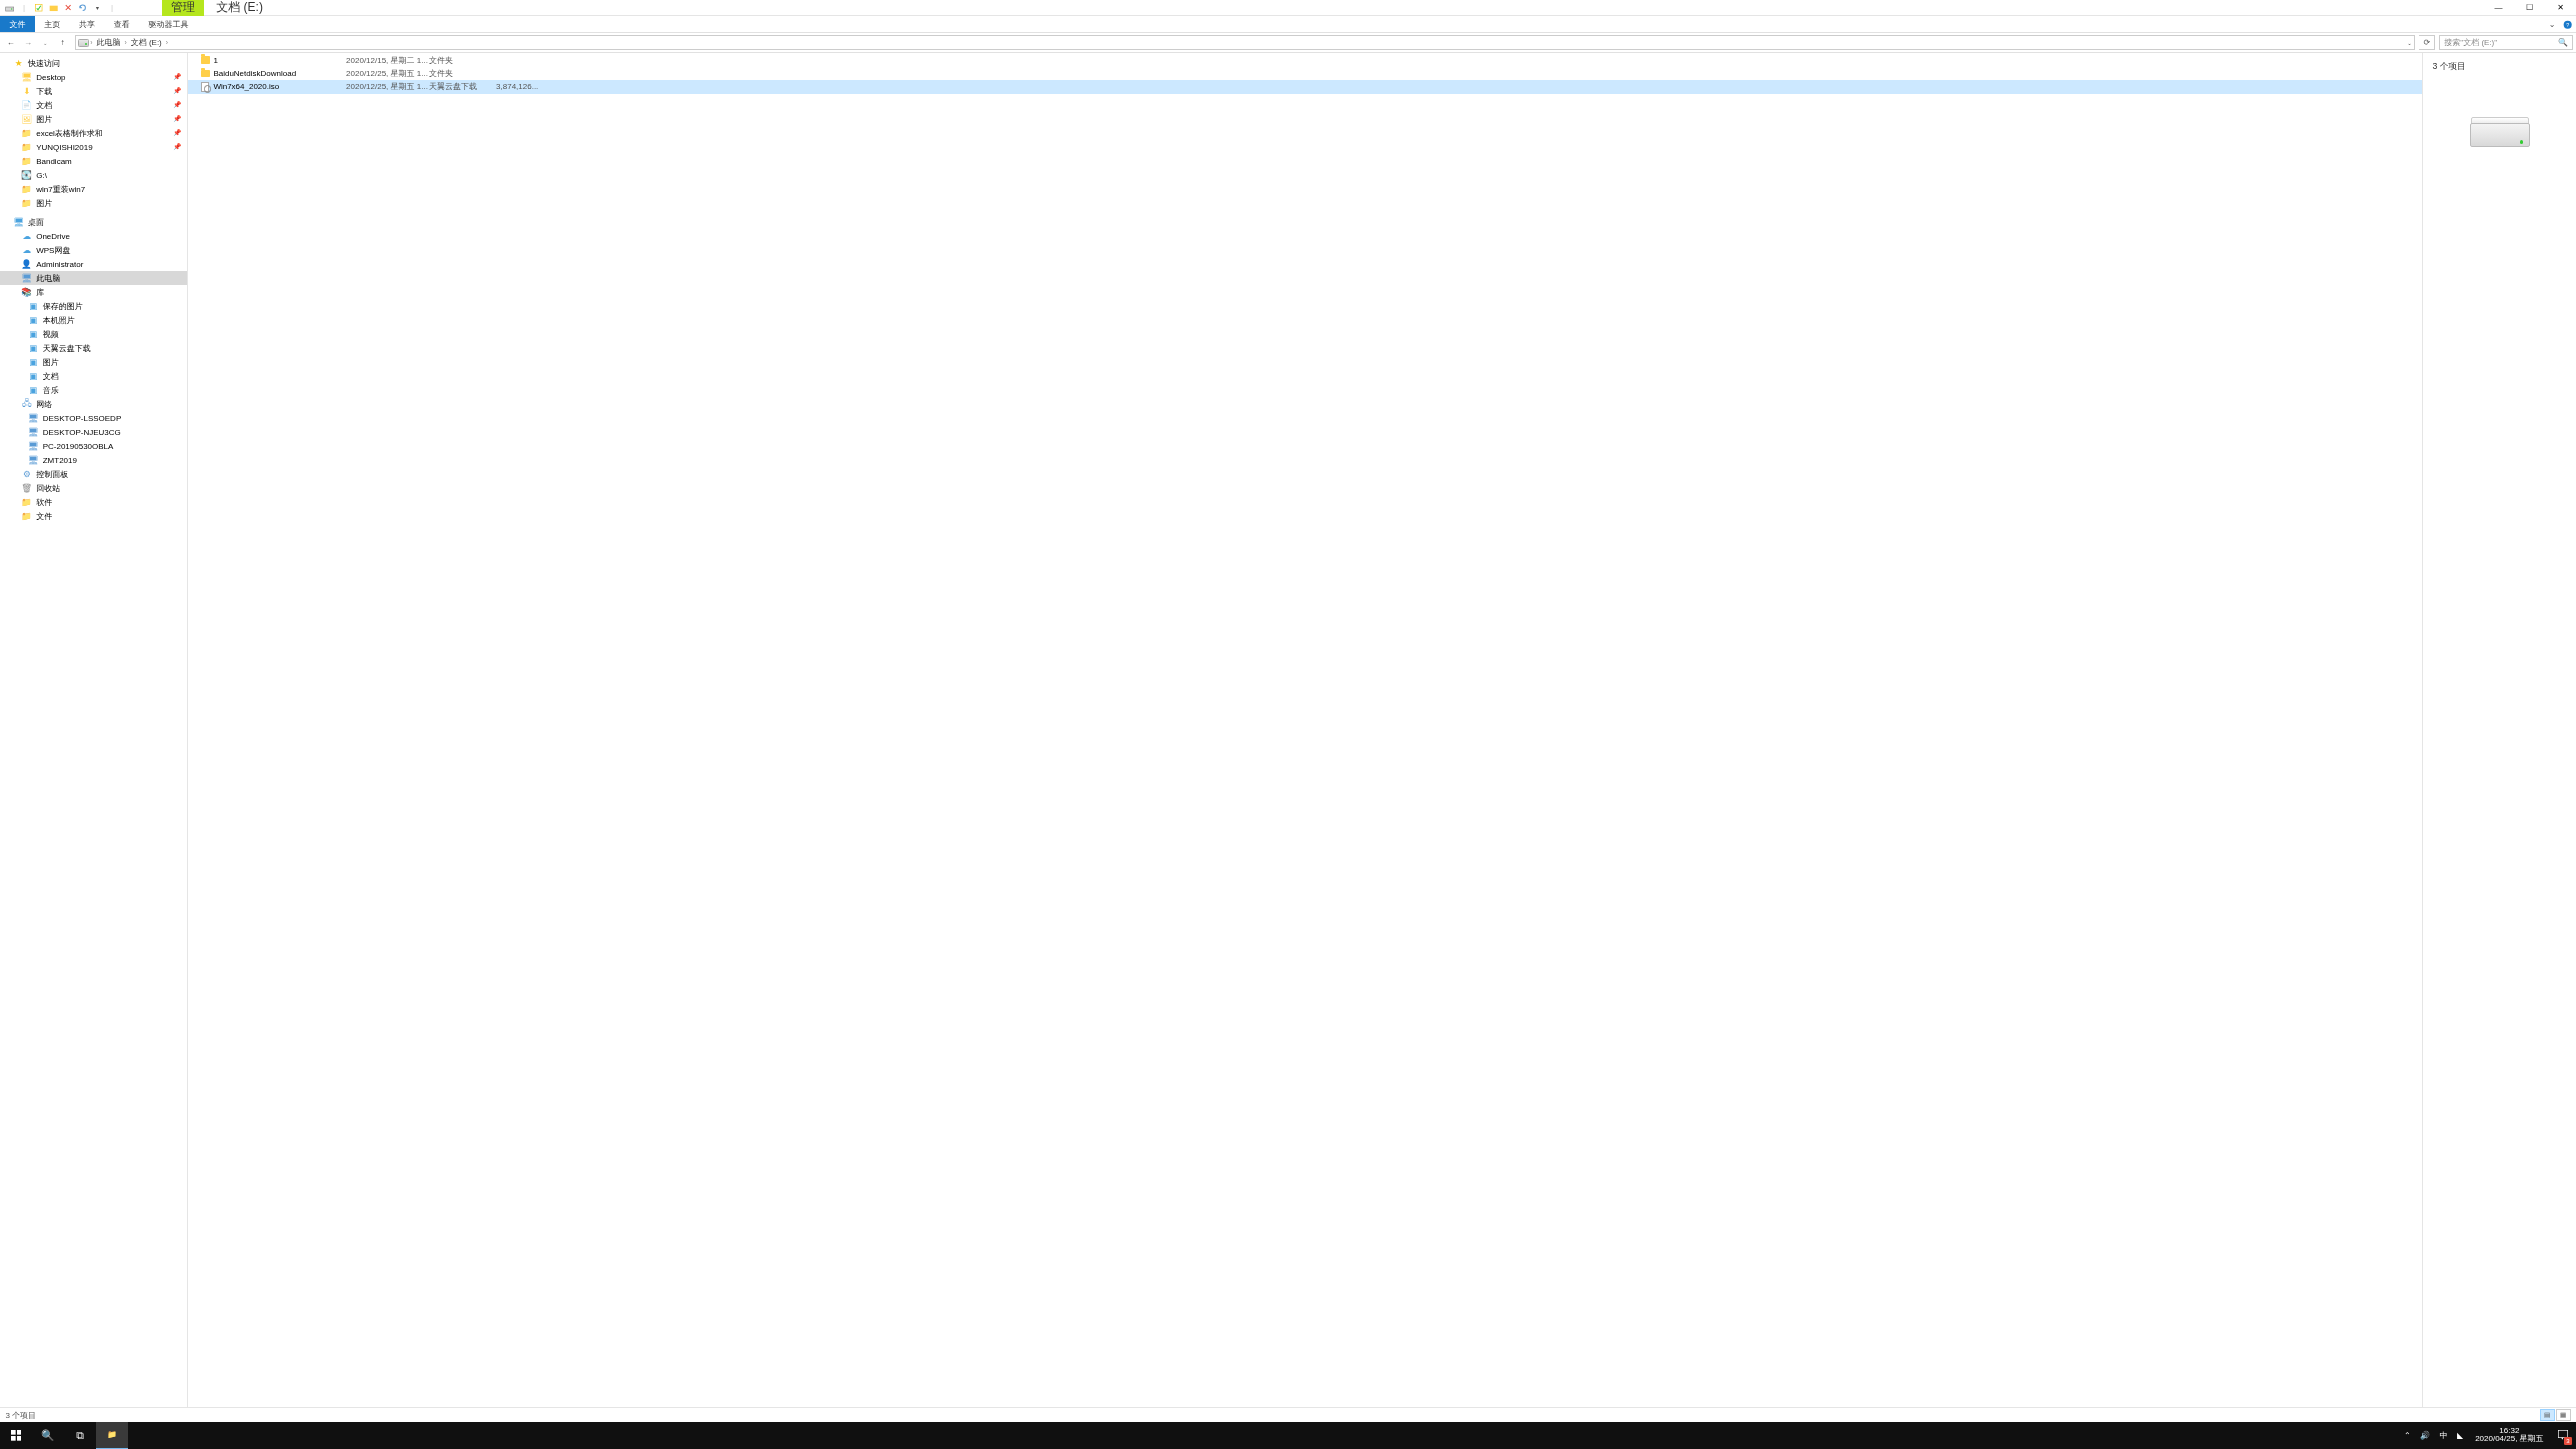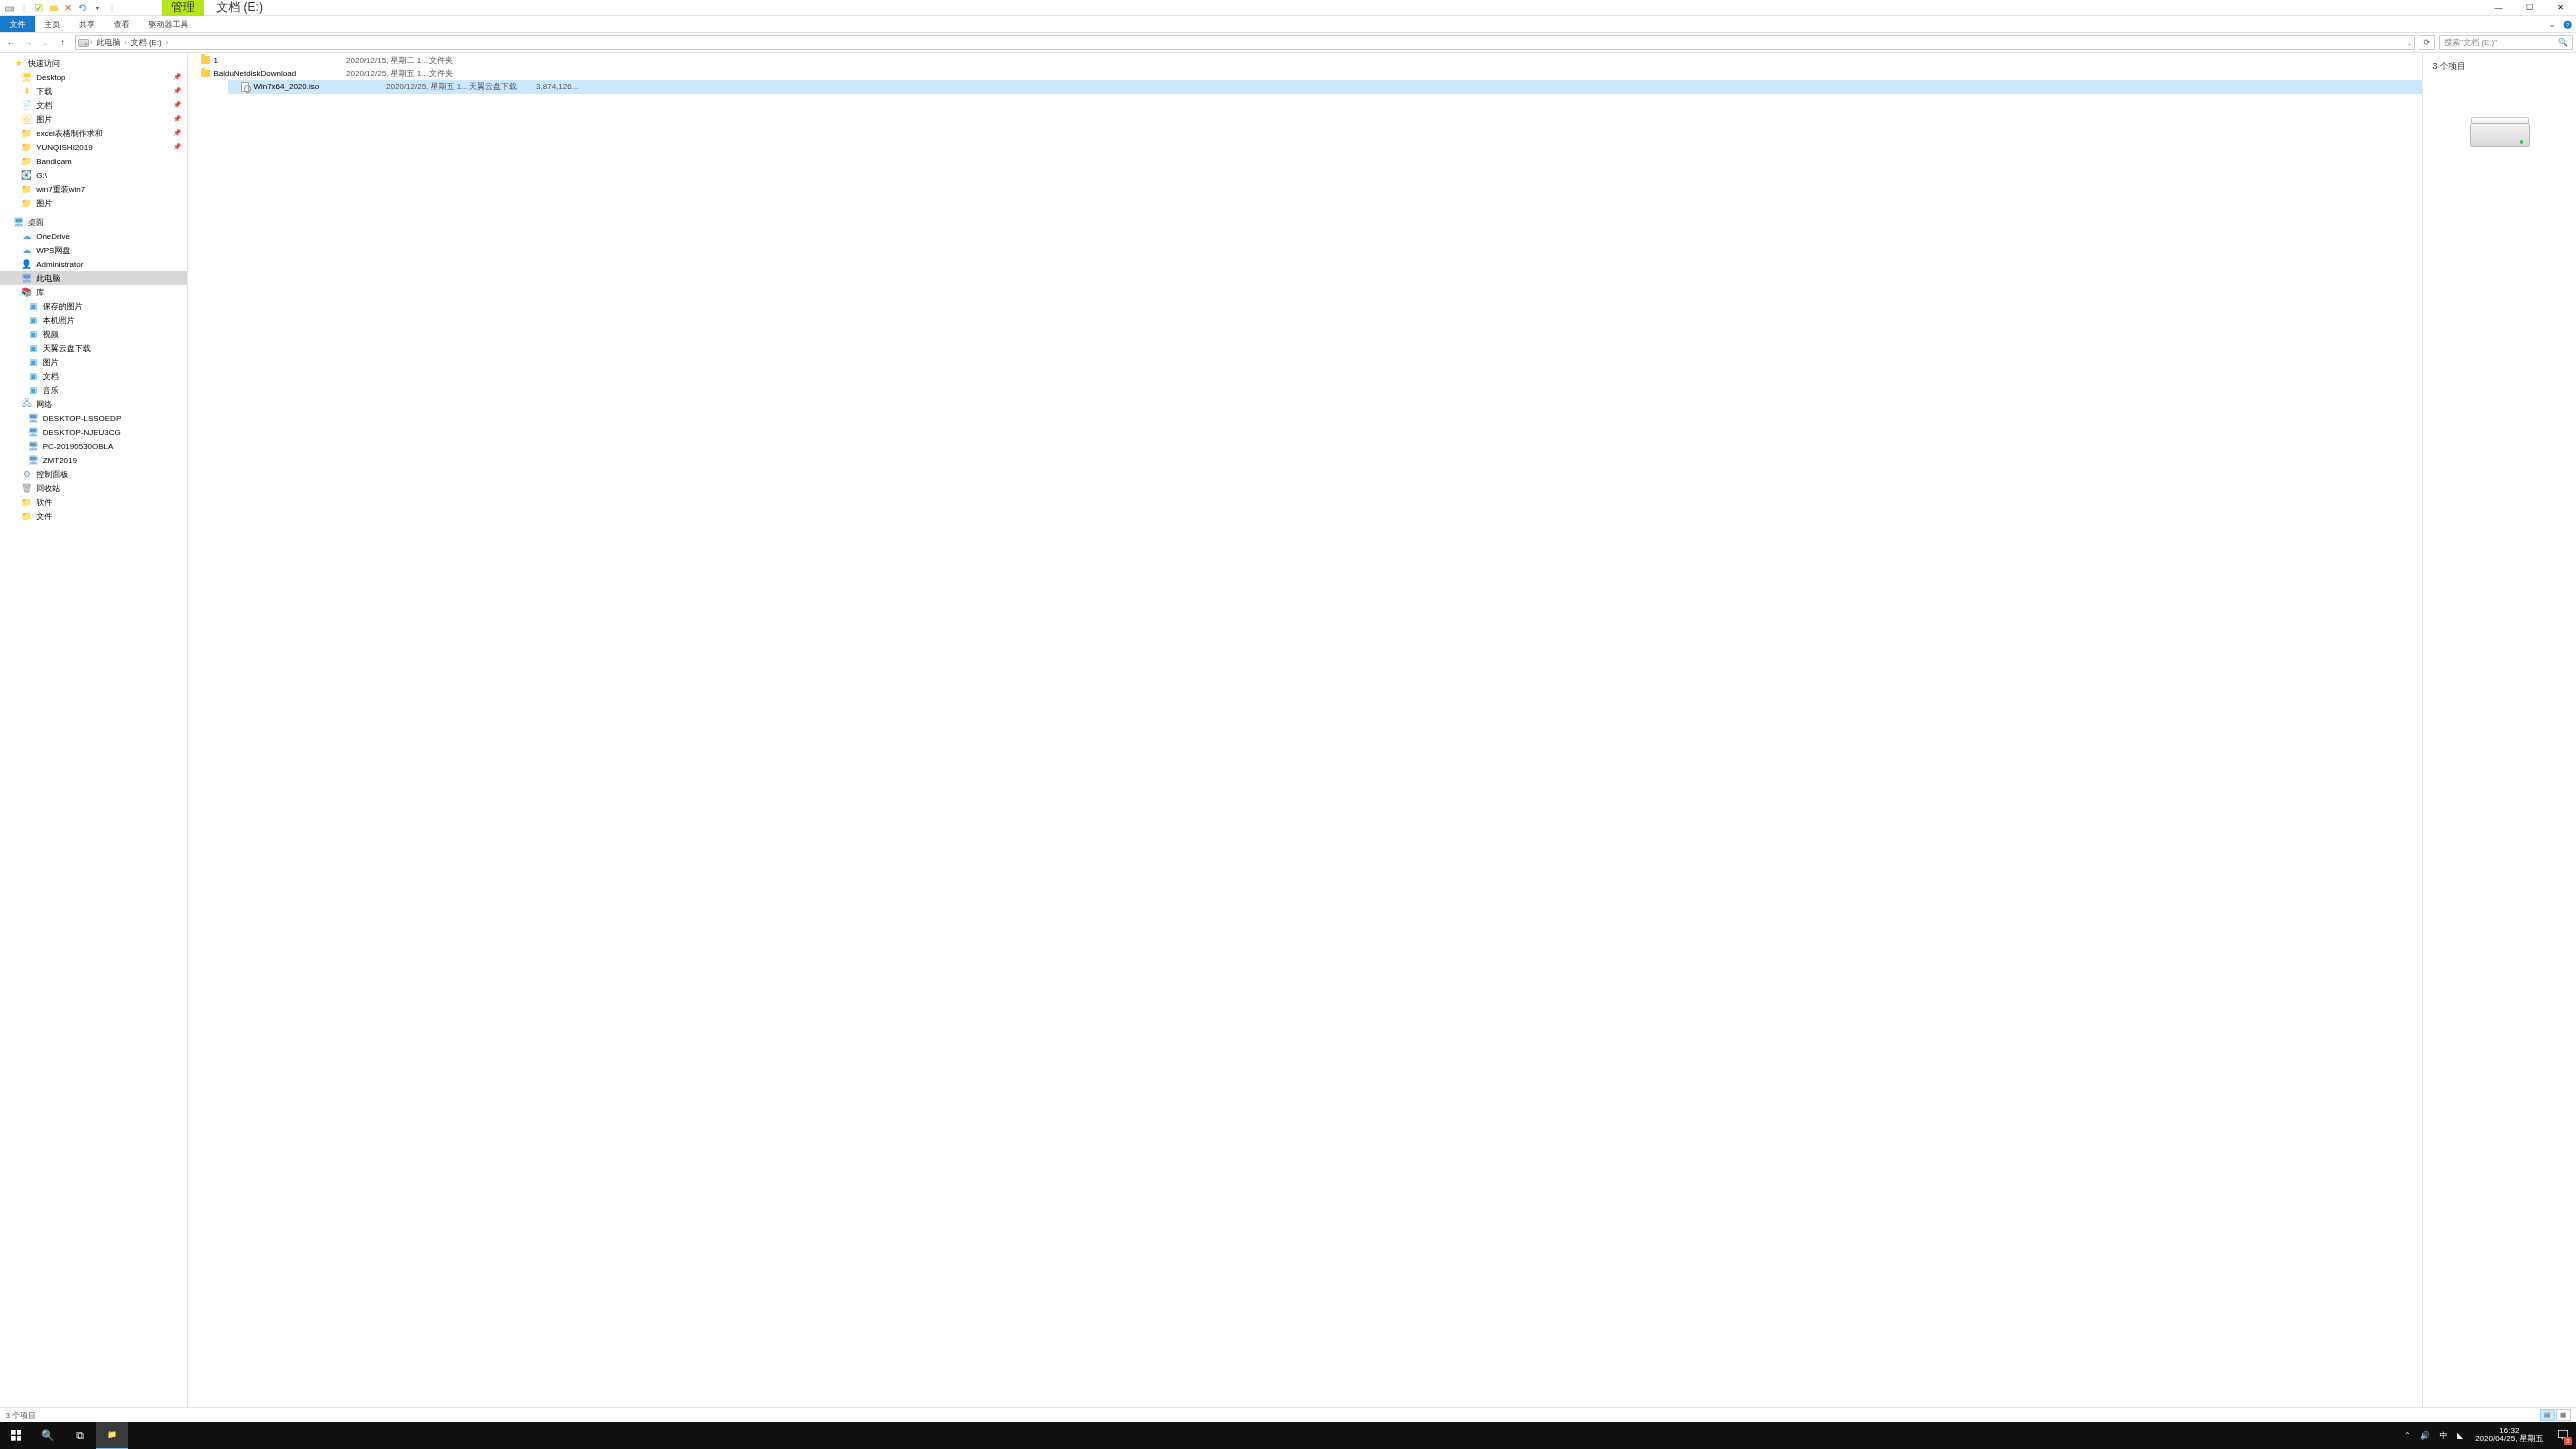--- a/index.html
+++ b/index.html
@@ -49,21 +49,21 @@
 .main { flex:1; display:flex; }
 .filecol { flex:1; }
 .filecol .header { height:19px; display:flex; align-items:center; border-bottom:0.7px solid #e5e5e5; padding-left:10.7px; color:#555; font-size:8px; }
 .filecol .header .col { padding:0 5.4px; position:relative; }
 .filecol .header .col.name { width:148px; }
 .filecol .header .col.date { width:83px; }
 .filecol .header .col.type { width:67px; }
 .filecol .header .col.size { width:54px; text-align:right; }
 .filecol .header .sort { font-size:5.4px; color:#888; position:absolute; left:50%; top:-5.4px; }
 .filecol .row { height:13.4px; display:flex; align-items:center; padding-left:10.7px; font-size:8px; }
-.filecol .row.selected { background:#cce8ff;margin-left:40px; }
+.filecol .row.selected { background:#cce8ff; }
 .filecol .row .ficon { width:13.4px; display:flex; align-items:center; justify-content:center; }
 .filecol .row .cell.name { width:134px; padding-left:1.3px; }
 .filecol .row .cell.date { width:83px; color:#555; }
 .filecol .row .cell.type { width:67px; color:#555; }
 .filecol .row .cell.size { width:54px; text-align:left; color:#555; }
 .folder-sm{width:9.4px;height:7.4px;background:#ffcf48;border-radius:0.7px;position:relative;}
 .folder-sm::before{content:"";position:absolute;top:-2px;left:0;width:4px;height:2px;background:#ffcf48;border-radius:0.7px 0.7px 0 0;}
 .iso-sm{width:8px;height:9.4px;background:#fff;border:0.7px solid #aaa;position:relative;}
 .iso-sm::before{content:"";position:absolute;top:2px;left:1.3px;width:5.4px;height:5.4px;border:0.7px solid #888;border-radius:50%;}
 

